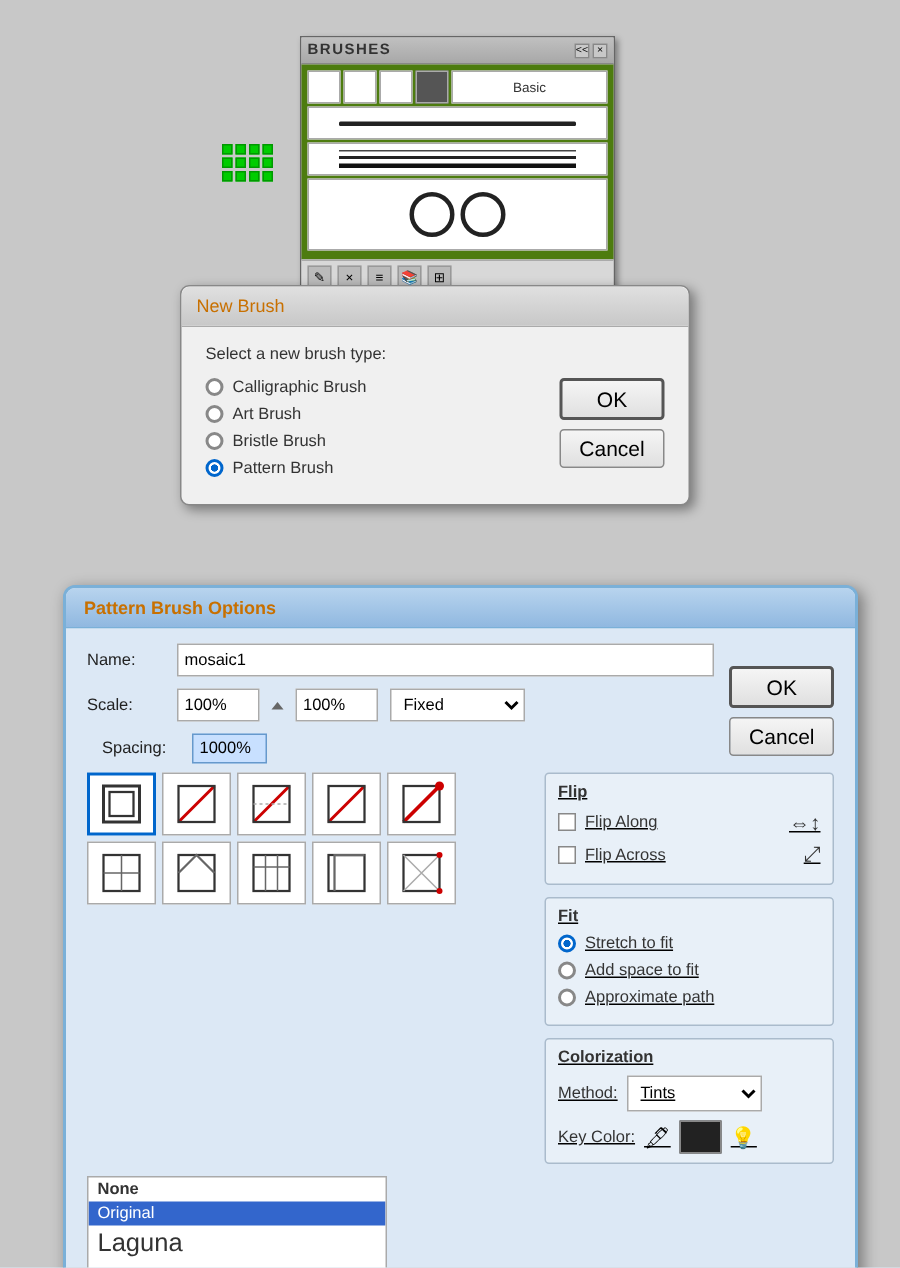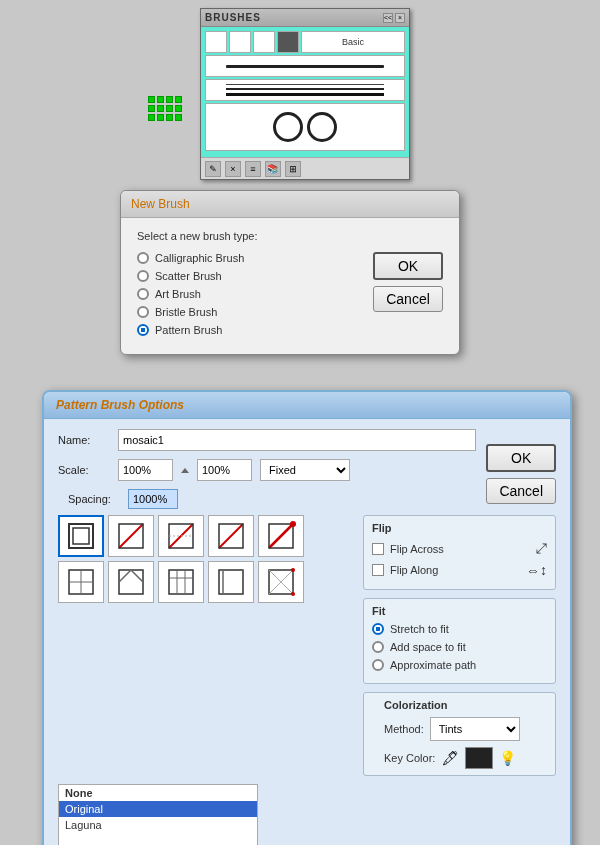--- a/index.html
+++ b/index.html
@@ -8,21 +8,21 @@
       font-family: Arial, sans-serif;
       font-size: 12px;
       width: 600px;
       min-height: 845px;
       position: relative;
     }
 
     
     .brushes-panel {
       position: absolute;
-      top: 8px;
+      top: 24px;
       left: 200px;
       width: 210px;
       background: #e8e8e8;
       border: 1px solid #666;
       box-shadow: 2px 2px 4px rgba(0,0,0,0.4);
     }
     .brushes-titlebar {
       background: linear-gradient(to bottom, #c0c0c0, #a8a8a8);
       height: 18px;
       display: flex;
@@ -46,21 +46,21 @@
       height: 10px;
       background: #c8c8c8;
       border: 1px solid #888;
       font-size: 7px;
       display: flex;
       align-items: center;
       justify-content: center;
       cursor: pointer;
     }
     .brushes-content {
-      background: #5eead4;
+      background: #4d7c0f;
       padding: 4px;
     }
     .brush-row {
       display: flex;
       gap: 2px;
       margin-bottom: 2px;
       align-items: center;
     }
     .brush-swatch {
       background: white;
@@ -226,21 +226,20 @@
     .pattern-titlebar {
       background: linear-gradient(to bottom, #b8d4ee, #90b8e0);
       border-bottom: 1px solid #7ab0d8;
       border-radius: 6px 6px 0 0;
       padding: 6px 12px;
     }
     .pattern-title {
       font-size: 12px;
       font-weight: bold;
       color: #c87000;
-      font-style: italic;
     }
     .pattern-body {
       padding: 10px 14px;
     }
     .pattern-row {
       display: flex;
       align-items: center;
       margin-bottom: 8px;
       gap: 8px;
     }
@@ -317,20 +316,21 @@
     .tile-box.active {
       border: 2px solid #0066cc;
     }
     .tile-icon-svg {
       width: 32px;
       height: 32px;
     }
 
     .tiles-right {
       flex: 1;
+      text-decoration: underline;
     }
     .flip-box {
       background: #e8f0f8;
       border: 1px solid #aabbcc;
       border-radius: 3px;
       padding: 6px 8px;
       margin-bottom: 8px;
     }
     .flip-title {
       font-size: 11px;
@@ -390,30 +390,30 @@
       font-weight: bold;
     }
     .list-item-original {
       padding: 2px 6px;
       font-size: 11px;
       background: #3366cc;
       color: white;
     }
     .list-item-laguna {
       padding: 2px 6px;
-      font-size: 11px;
+      font-size: 17px;
       color: #333;
     }
 
     
     .colorization-box {
       background: #e8f0f8;
       border: 1px solid #aabbcc;
       border-radius: 3px;
-      padding: 6px 20px;
+      padding: 6px 8px;
       margin-top: 8px;
     }
     .colorization-title {
       font-size: 11px;
       font-weight: bold;
       color: #333;
       margin-bottom: 6px;
     }
     .colorization-row {
       display: flex;
@@ -555,24 +555,20 @@
   <div class="dialog-content">
     <div class="dialog-subtitle">Select a new brush type:</div>
     <div class="dialog-layout">
       <div class="radio-group">
         <div class="radio-item">
           <div class="radio-input"></div>
           <span class="radio-label">Calligraphic Brush</span>
         </div>
         <div class="radio-item">
           <div class="radio-input"></div>
-          <span class="radio-label">Scatter Brush</span>
-        </div>
-        <div class="radio-item">
-          <div class="radio-input"></div>
           <span class="radio-label">Art Brush</span>
         </div>
         <div class="radio-item">
           <div class="radio-input"></div>
           <span class="radio-label">Bristle Brush</span>
         </div>
         <div class="radio-item">
           <div class="radio-input selected"></div>
           <span class="radio-label">Pattern Brush</span>
         </div>
@@ -685,27 +681,27 @@
             </svg>
           </div>
         </div>
       </div>
 
       <div class="tiles-right">
         <div class="flip-box">
           <div class="flip-title">Flip</div>
           <div class="flip-item">
             <div class="checkbox-sq"></div>
+            <span class="flip-label">Flip Along</span>
+            <span class="flip-icon">⇔↕</span>
+          </div>
+          <div class="flip-item">
+            <div class="checkbox-sq"></div>
             <span class="flip-label">Flip Across</span>
             <span class="flip-icon">⤢</span>
-          </div>
-          <div class="flip-item">
-            <div class="checkbox-sq"></div>
-            <span class="flip-label">Flip Along</span>
-            <span class="flip-icon">⇔↕</span>
           </div>
         </div>
 
         <div class="fit-box">
           <div class="fit-title">Fit</div>
           <div class="radio-item">
             <div class="radio-input selected"></div>
             <span class="radio-label">Stretch to fit</span>
           </div>
           <div class="radio-item">

